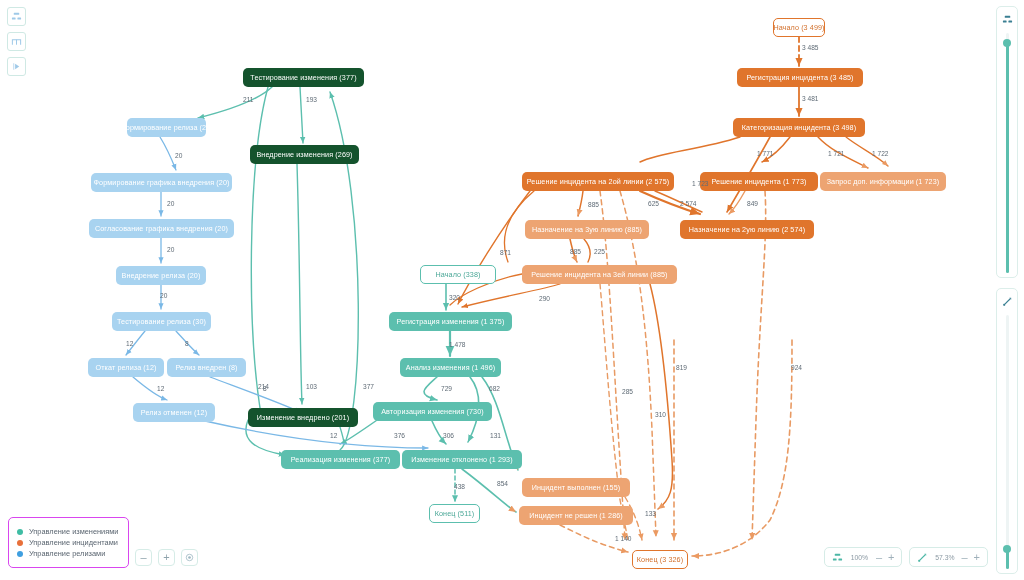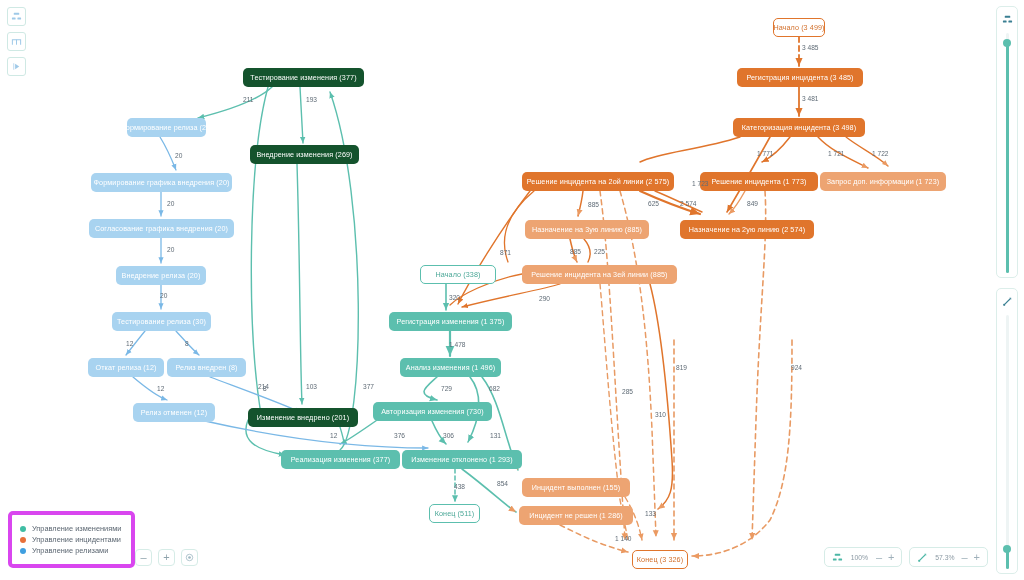--- a/index.html
+++ b/index.html
@@ -57,21 +57,21 @@
     border-radius:3px;
     background:#ffffff;
     display:flex; align-items:center; justify-content:center;
     cursor:pointer;
   }
 
   
   #legend {
     position:absolute; left:8px; bottom:12px;
     background:#ffffff;
-    border:4px solid #d946ef;
+    border:1px solid #d946ef;
     border-radius:5px;
     padding:7px 10px 7px 8px;
     z-index:20;
   }
   .legend-row { display:flex; align-items:center; gap:6px; margin:2px 0; }
   .legend-dot { width:6px; height:6px; border-radius:50%; flex:0 0 auto; }
   .legend-label { font-size:7.4px; color:#5a6570; }
 
   
   #bl-controls {

